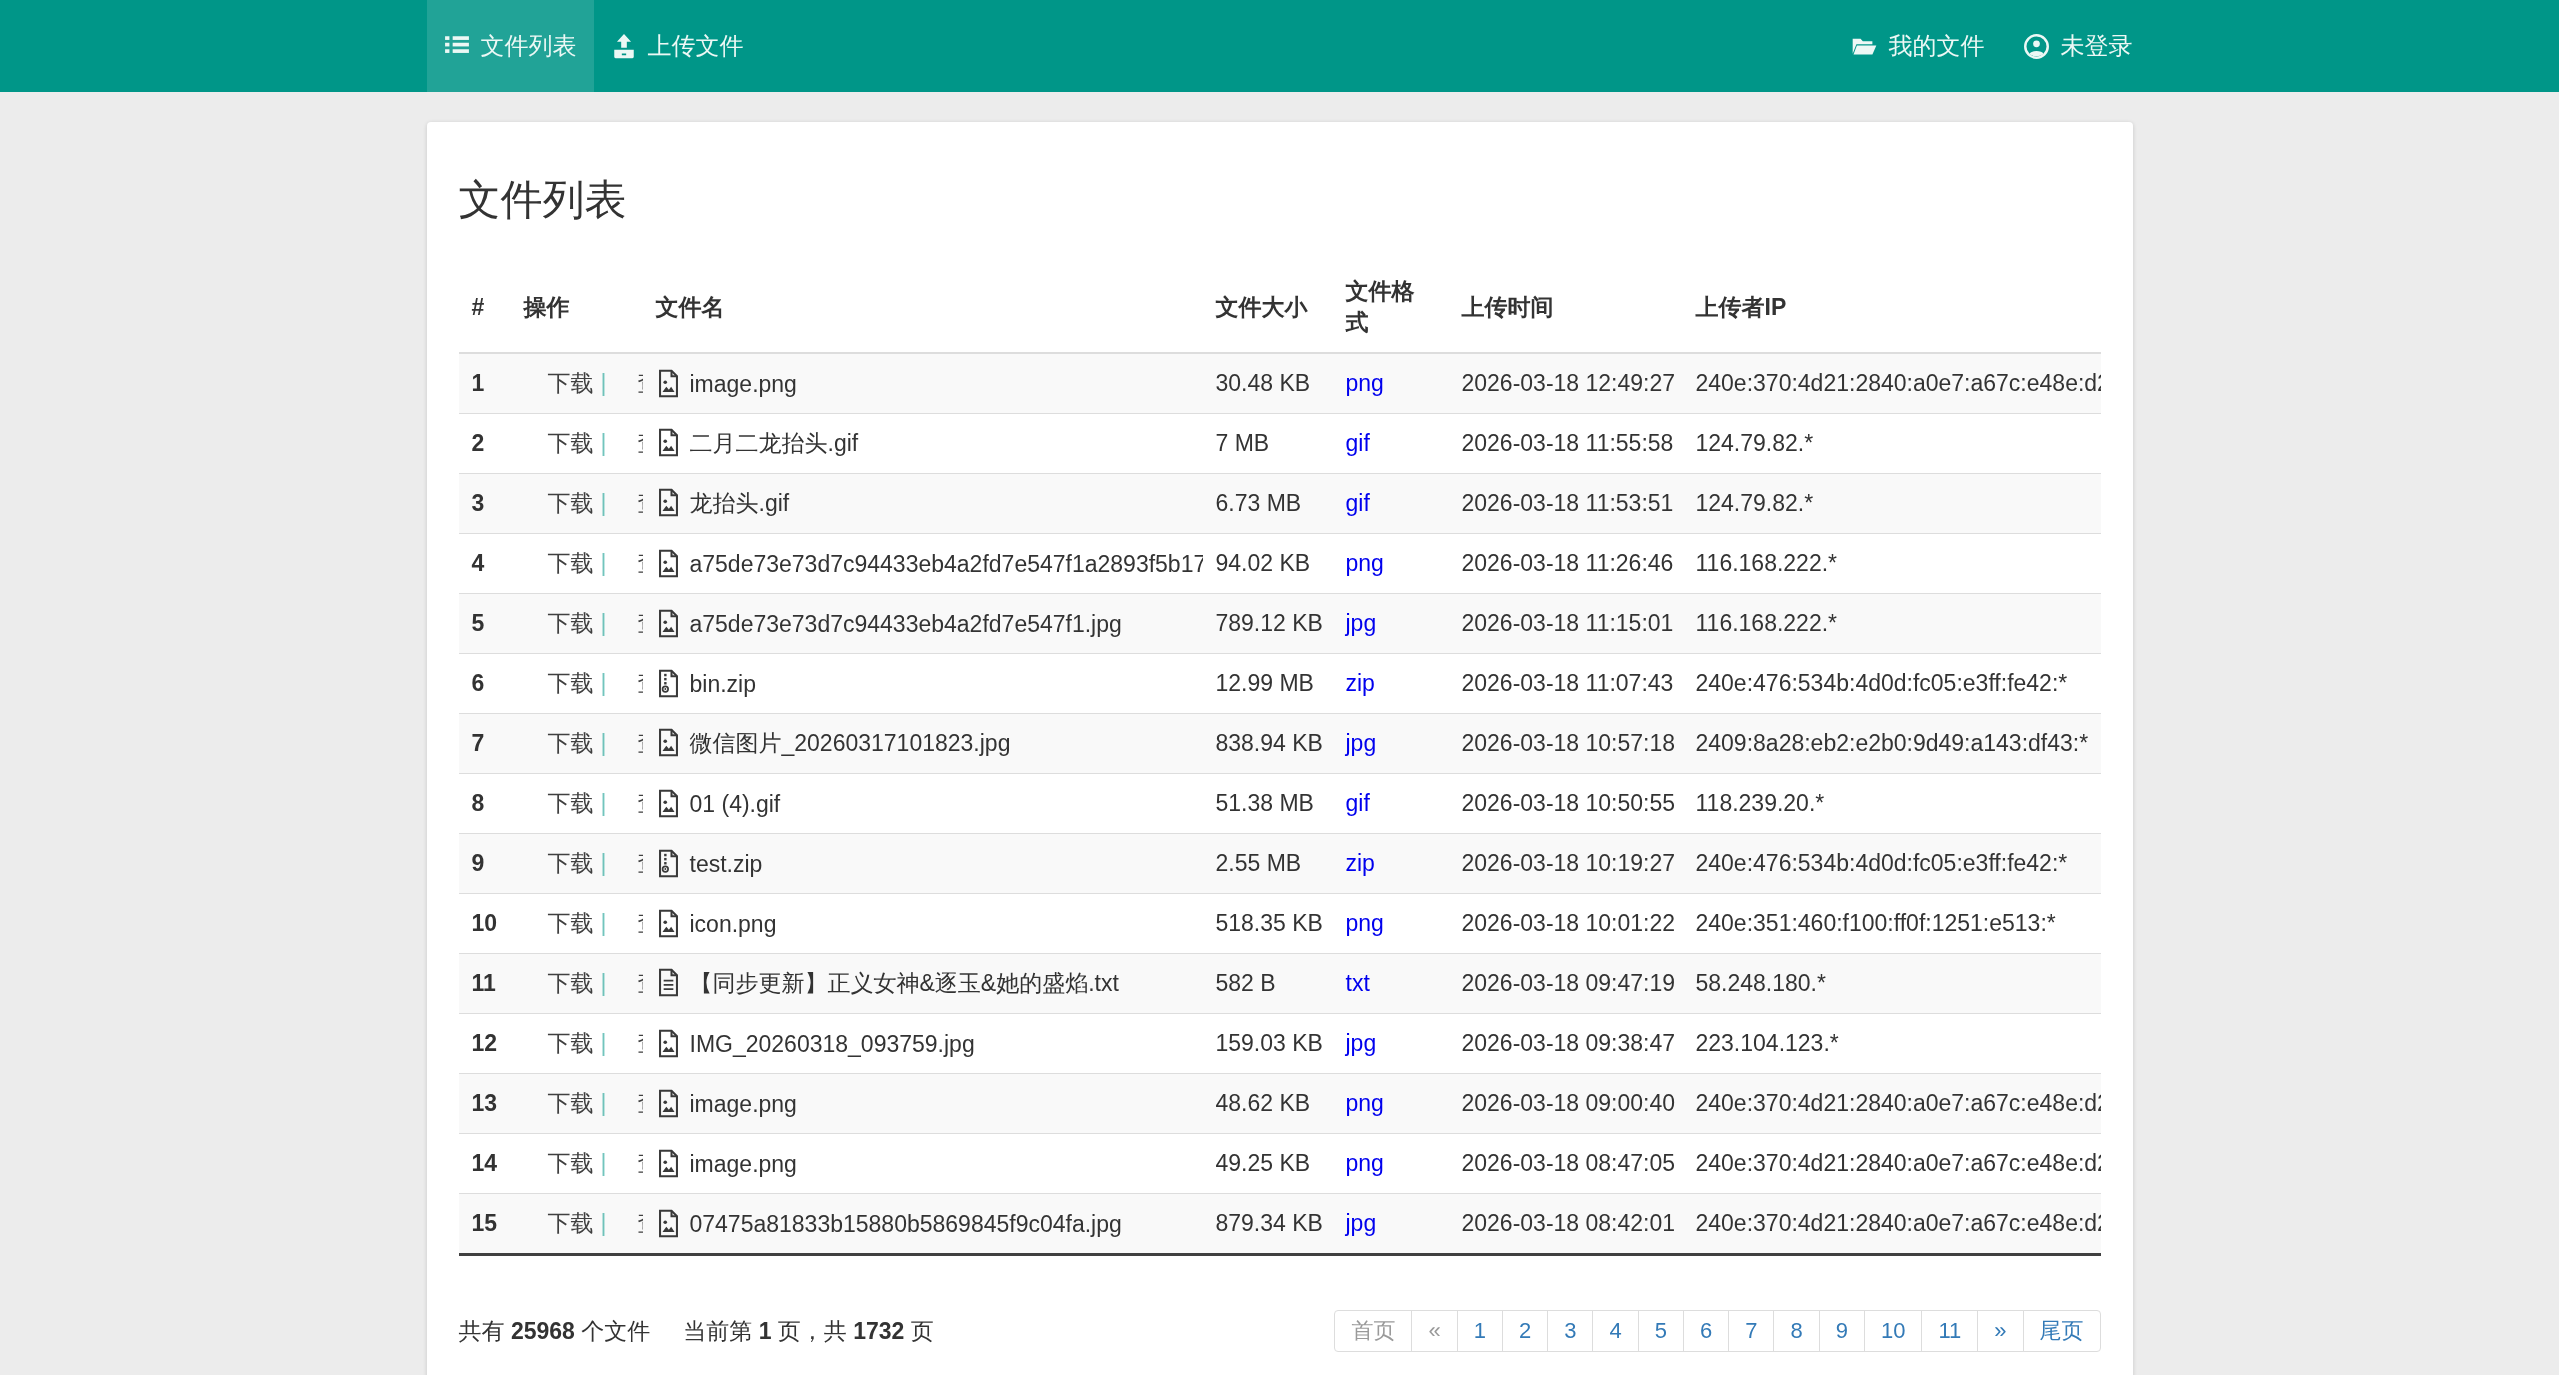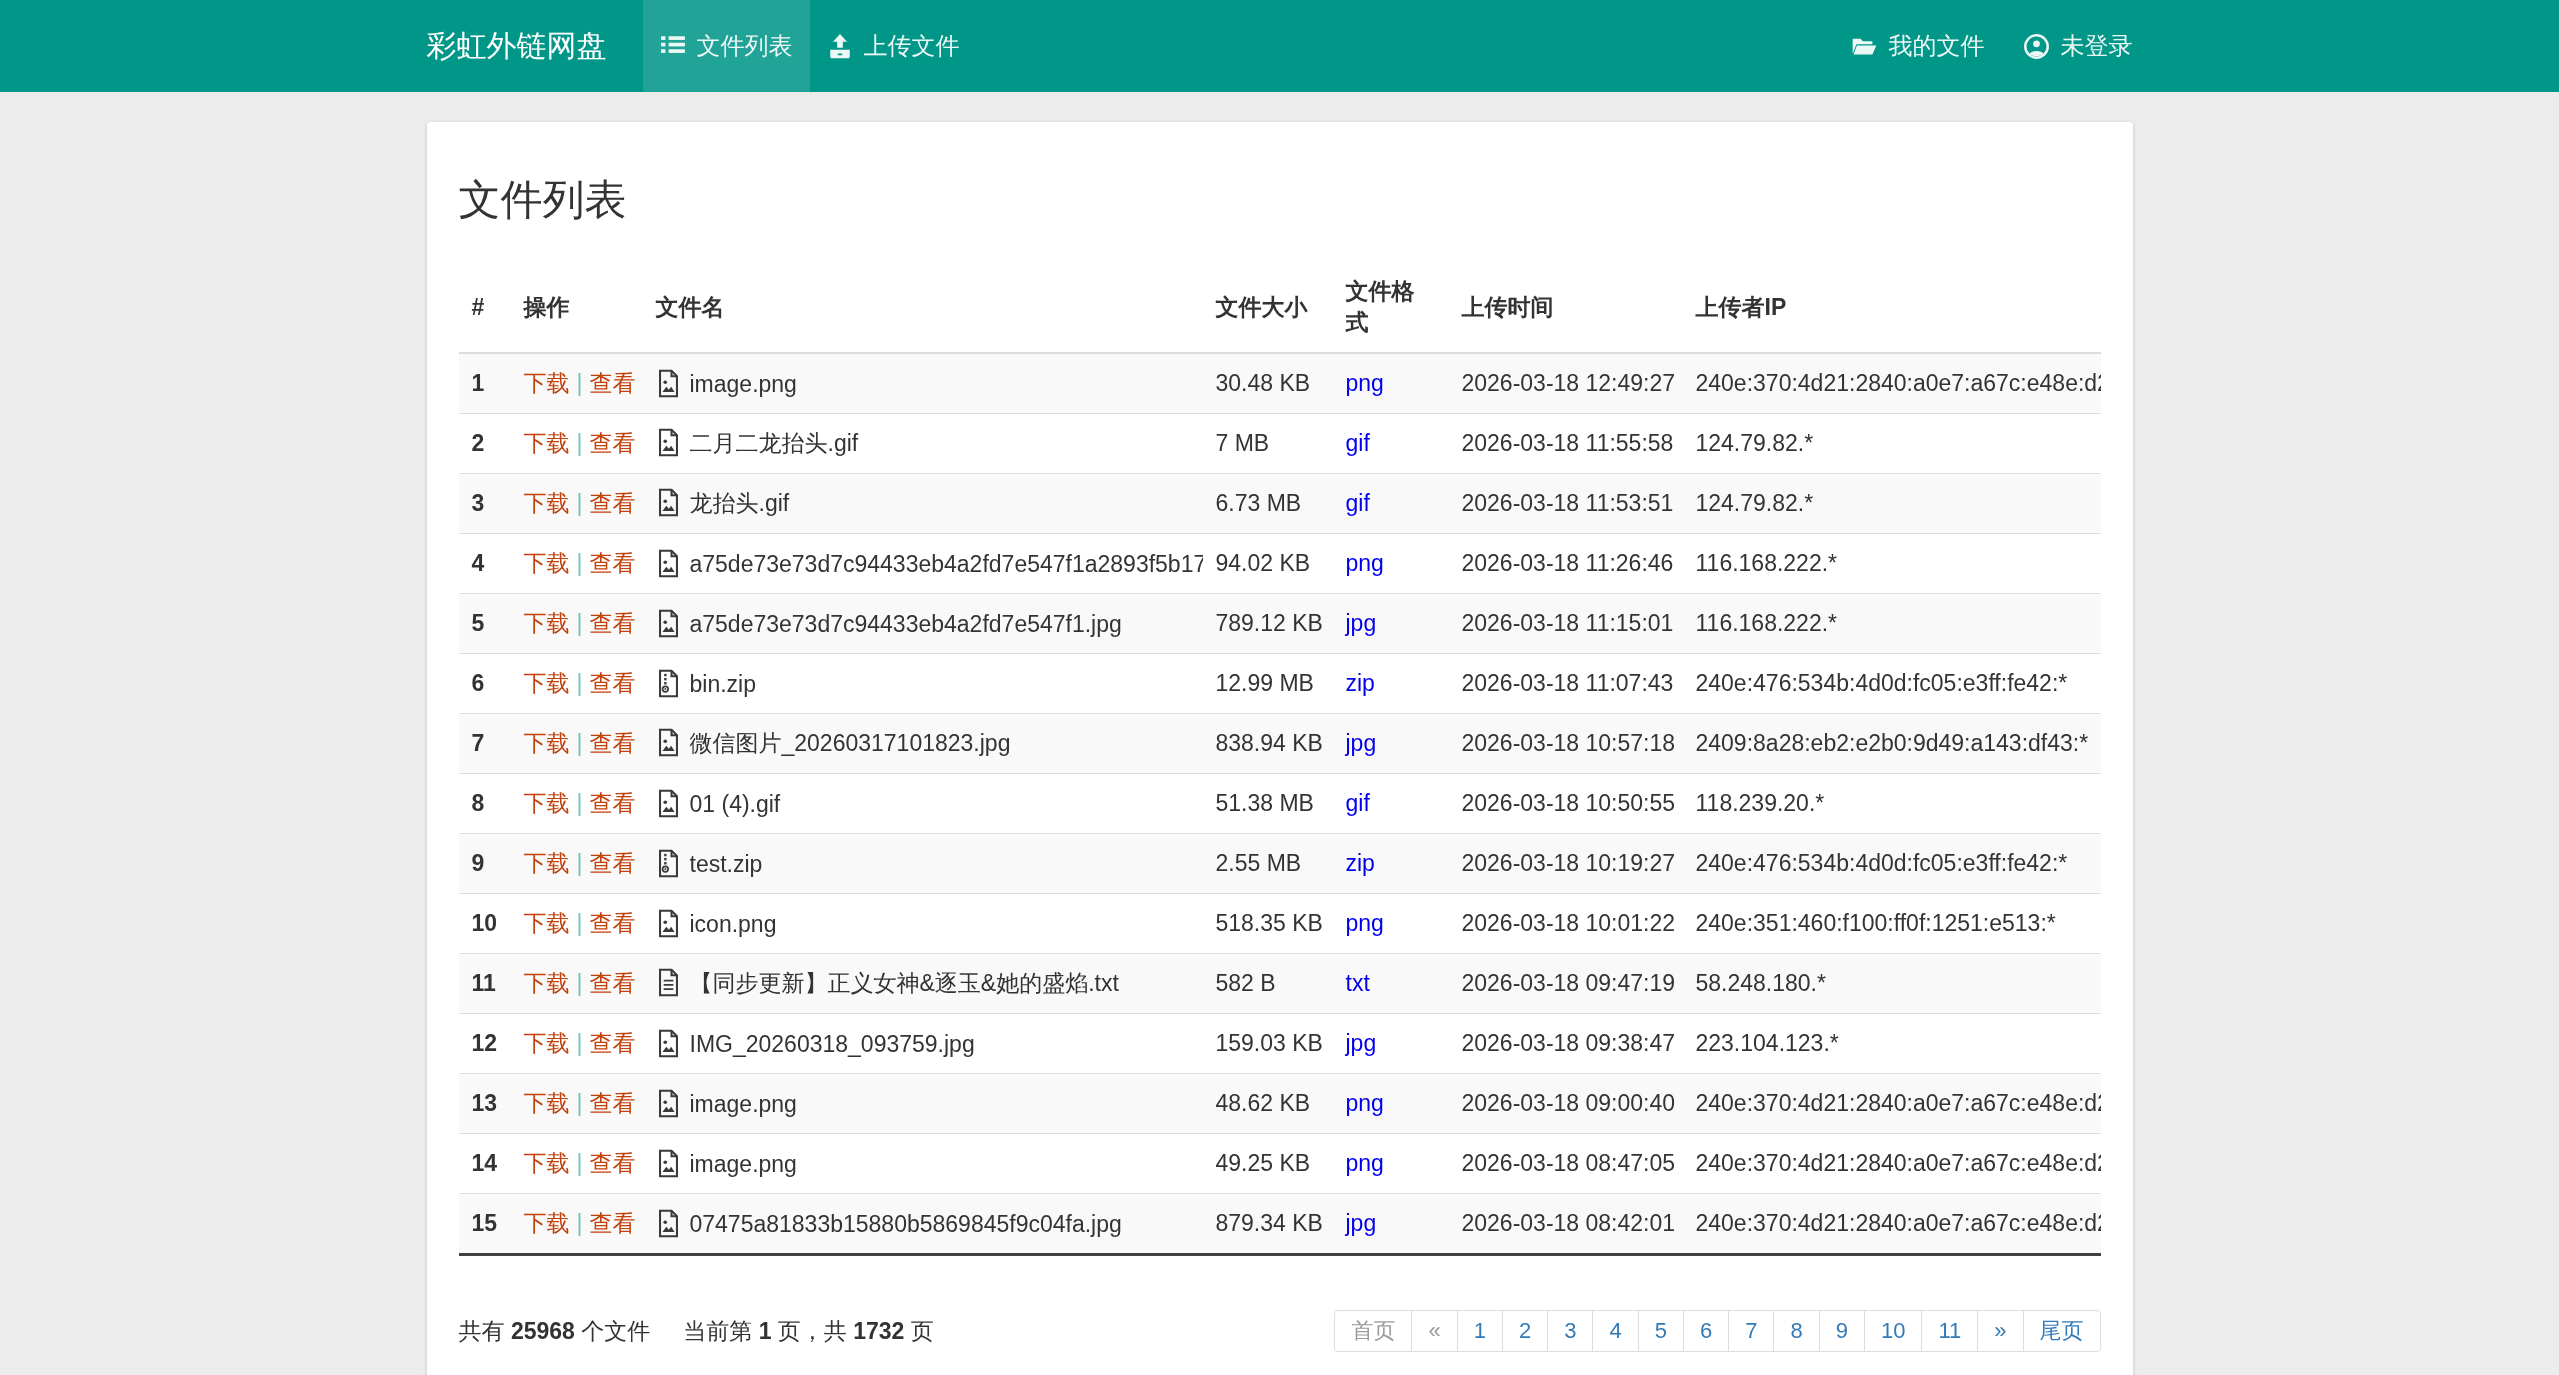--- a/index.html
+++ b/index.html
@@ -50,21 +50,21 @@
   }
   .file-table tbody tr:nth-child(odd) { background:#f9f9f9; }
   .file-table tbody tr:last-child td { border-bottom:3px solid #404040; }
   .c-num   { width:52px; }
   .c-act   { width:132px; }
   .c-name  { width:560px; }
   .c-size  { width:130px; }
   .c-fmt   { width:116px; }
   .c-time  { width:234px; }
   td.cell-num { font-weight:bold; }
-  a.action-link { color:#c2410c; text-decoration:none; cursor:pointer; }
+  a.action-link { color:#404040; text-decoration:none; cursor:pointer;margin-left:24px; }
   .action-sep { color:#009688; opacity:.55; margin:0 7px; }
   a.format-link { color:#0000ee; text-decoration:none; cursor:pointer; }
   .file-icon { display:inline-block; vertical-align:-6px; margin-right:9px; }
   .file-icon svg { display:block; }
 
   
   .list-footer { display:flex; justify-content:space-between; align-items:center; margin-top:54px; }
   .summary { font-size:23px; color:#333; }
   .summary b { font-weight:bold; }
   .summary .part2 { margin-left:33px; }
@@ -76,21 +76,20 @@
   }
   .pagination li:first-child a { border-radius:4px 0 0 4px; margin-left:0; }
   .pagination li:last-child a { border-radius:0 4px 4px 0; }
   .pagination li.disabled a { color:#9a9a9a; cursor:default; }
 </style>
 </head>
 <body>
 
 <nav class="navbar">
   <div class="container">
-    <a class="brand">彩虹外链网盘</a>
     <ul class="nav-list">
       <li class="nav-item active">
         <span>
           <svg width="26" height="26" viewBox="0 0 24 24" fill="#ecf8f5">
             <rect x="1" y="3" width="4" height="3.4"></rect>
               <rect x="8" y="3" width="15" height="3.4"></rect>
             <rect x="1" y="9" width="4" height="3.4"></rect>
               <rect x="8" y="9" width="15" height="3.4"></rect>
             <rect x="1" y="15" width="4" height="3.4"></rect>
               <rect x="8" y="15" width="15" height="3.4"></rect>

